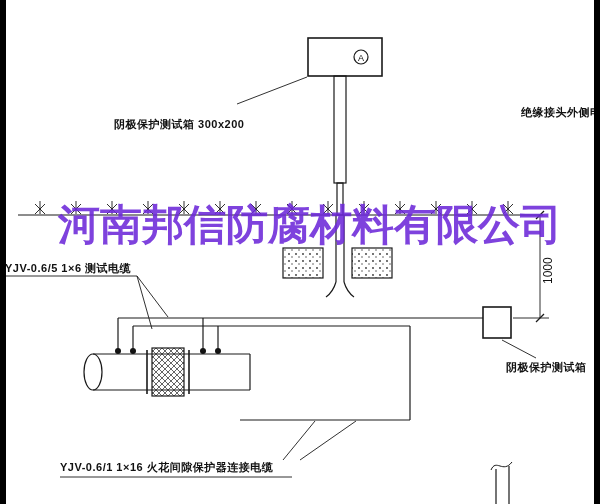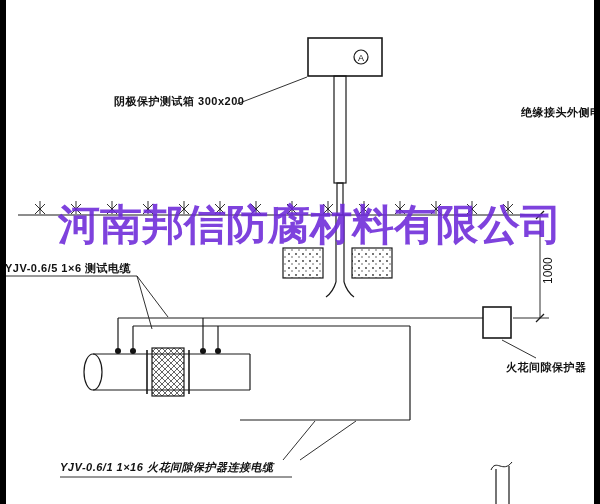--- a/index.html
+++ b/index.html
@@ -124,30 +124,30 @@
         <use href="#gsym" x="436" y="214"></use>
       <use href="#gsym" x="472" y="214"></use>
         <use href="#gsym" x="508" y="214"></use>
     </g>
 
     <text x="361" y="60.5" font-size="9" text-anchor="middle" fill="#111" font-family="Liberation Sans, sans-serif">A</text>
 
     <text transform="translate(552,284) rotate(-90)" font-size="12" fill="#111" font-family="Liberation Sans, sans-serif">1000</text>
   </svg>
 
-  <div class="lbl" style="left:114px; top:95px;">阴极保护测试箱 300x200</div>
+  <div class="lbl" style="left:114px; top:118px;">阴极保护测试箱 300x200</div>
 
   <div class="clip-right">
     <span class="lbl" style="position:static;">绝缘接头外侧电缆</span>
   </div>
 
   <div class="lbl" style="left:5px; top:262px;">YJV-0.6/5 1×6  测试电缆</div>
 
-  <div class="lbl" style="left:506px; top:361px;">火花间隙保护器</div>
+  <div class="lbl" style="left:506px; top:361px;">阴极保护测试箱</div>
 
-  <div class="lbl" style="left:60px; top:461px;font-style:italic;">YJV-0.6/1 1×16  火花间隙保护器连接电缆</div>
+  <div class="lbl" style="left:60px; top:461px;">YJV-0.6/1 1×16  火花间隙保护器连接电缆</div>
 
   <div class="watermark">河南邦信防腐材料有限公司</div>
 
   <div class="edge-bar edge-left"></div>
   <div class="edge-bar edge-right"></div>
 
 </div>
 
 </body></html>

